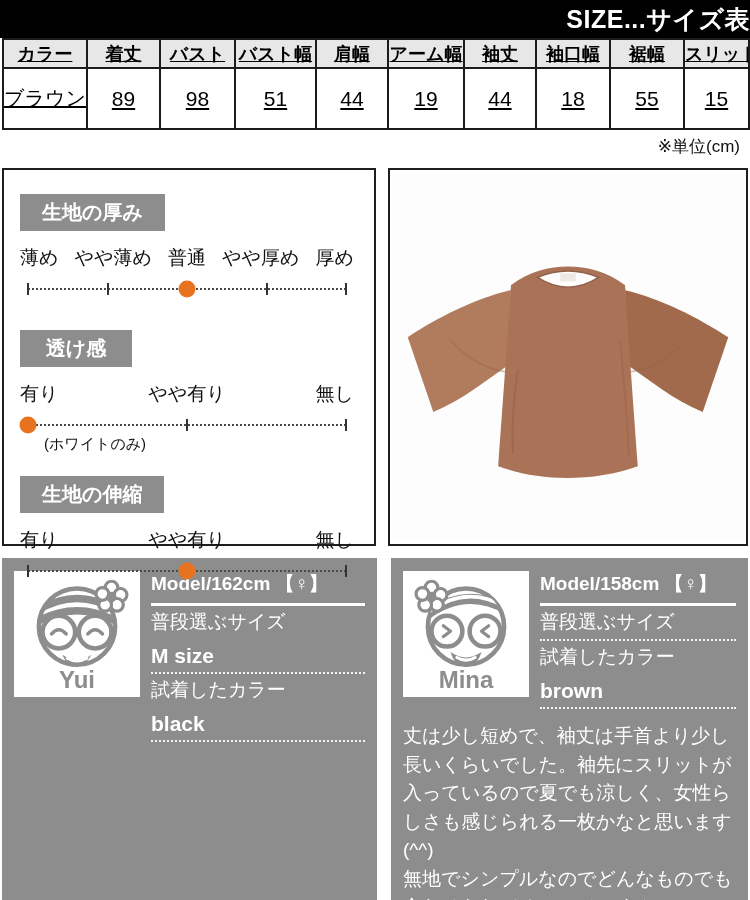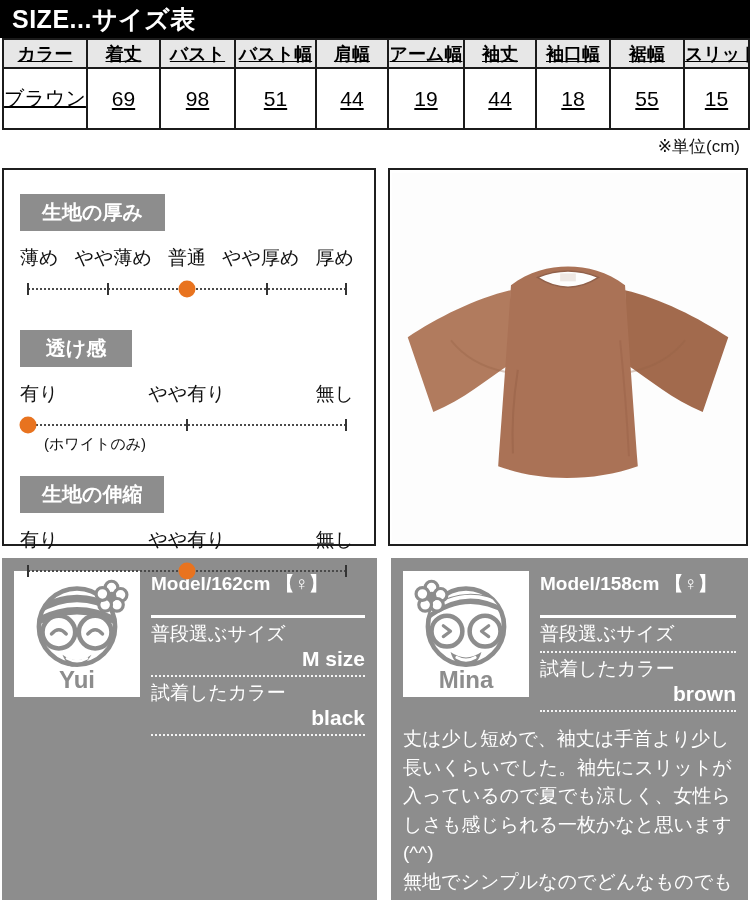--- a/index.html
+++ b/index.html
@@ -1,20 +1,20 @@
 <!DOCTYPE html>
 <html lang="ja"><head>
 <meta charset="utf-8">
 <style>
   * { margin:0; padding:0; box-sizing:border-box; }
   body { background:#fff; font-family:"Liberation Sans","DejaVu Sans",sans-serif; }
   .page { position:relative; width:750px; height:900px; margin:0 auto; background:#fff; overflow:hidden; }
 
   
-  .size-header { background:#000; height:38px; display:flex; align-items:center; padding-left:12px; }
+  .size-header { background:#000; height:38px; display:flex; align-items:center; padding-left:12px;justify-content:flex-end; }
   .size-header h1 { color:#fff; font-size:25px; font-weight:bold; letter-spacing:.5px; }
 
   
   table.size-table { border-collapse:collapse; table-layout:fixed; width:746px; margin:0 2px; }
   table.size-table th, table.size-table td {
     border:2px solid #1b1b1b; text-align:center; vertical-align:middle; overflow:hidden; white-space:nowrap;text-decoration:underline;
   }
   table.size-table th { background:#e7e7e7; font-size:18px; font-weight:bold; height:29px; padding:1px 0; }
   table.size-table td { background:#fff; font-size:21px; height:30px; padding:16px 0; }
   table.size-table td.rowlabel { font-size:20px; }
@@ -39,23 +39,23 @@
   .fab-section { margin-bottom:34px; }
   .fab-section.tight { margin-bottom:22px; }
 
   
   .models-row { display:grid; grid-template-columns:375px 1fr; gap:14px; margin:12px 2px 0 2px; }
   .model-card { background:#8d8d8d; padding:13px 12px 16px 12px; min-height:333px; }
   .model-top { display:flex; }
   .model-avatar { width:126px; height:126px; background:#fff; flex:none; display:flex; flex-direction:column; align-items:center; justify-content:flex-start; padding-top:4px; }
   .model-name { color:#8d8d8d; font-size:24px; font-weight:bold; line-height:22px; margin-top:-2px; }
   .model-info { flex:1; margin-left:11px; color:#fff; }
-  .model-height { font-size:19px; font-weight:bold; border-bottom:3px solid #fff; padding-bottom:18px; white-space:nowrap; }
+  .model-height { font-size:19px; font-weight:bold; border-bottom:3px solid #fff; padding-bottom:6px; white-space:nowrap; }
   .info-label { font-size:19px; margin-top:3px; }
-  .info-value { font-size:21px; font-weight:bold; text-align:right; margin-top:0; white-space:nowrap; }
+  .info-value { font-size:21px; font-weight:bold; margin-top:9px; white-space:nowrap; }
   .dotted { border-bottom:2px dotted rgba(255,255,255,.9); margin-top:4px; }
   .model-review { color:#fff; font-size:19px; line-height:28.5px; margin-top:13px; white-space:pre-line; }
 </style>
 </head>
 <body>
 
 <div class="page">
 
   <header class="size-header">
     <h1>SIZE...サイズ表</h1>
@@ -84,21 +84,21 @@
         <th>アーム幅</th>
         <th>袖丈</th>
         <th>袖口幅</th>
         <th>裾幅</th>
         <th>スリット</th>
       </tr>
     </thead>
     <tbody>
       <tr>
         <td class="rowlabel">ブラウン</td>
-        <td>69</td>
+        <td>89</td>
         <td>98</td>
         <td>51</td>
         <td>44</td>
         <td>19</td>
         <td>44</td>
         <td>18</td>
         <td>55</td>
         <td>15</td>
       </tr>
     </tbody>

